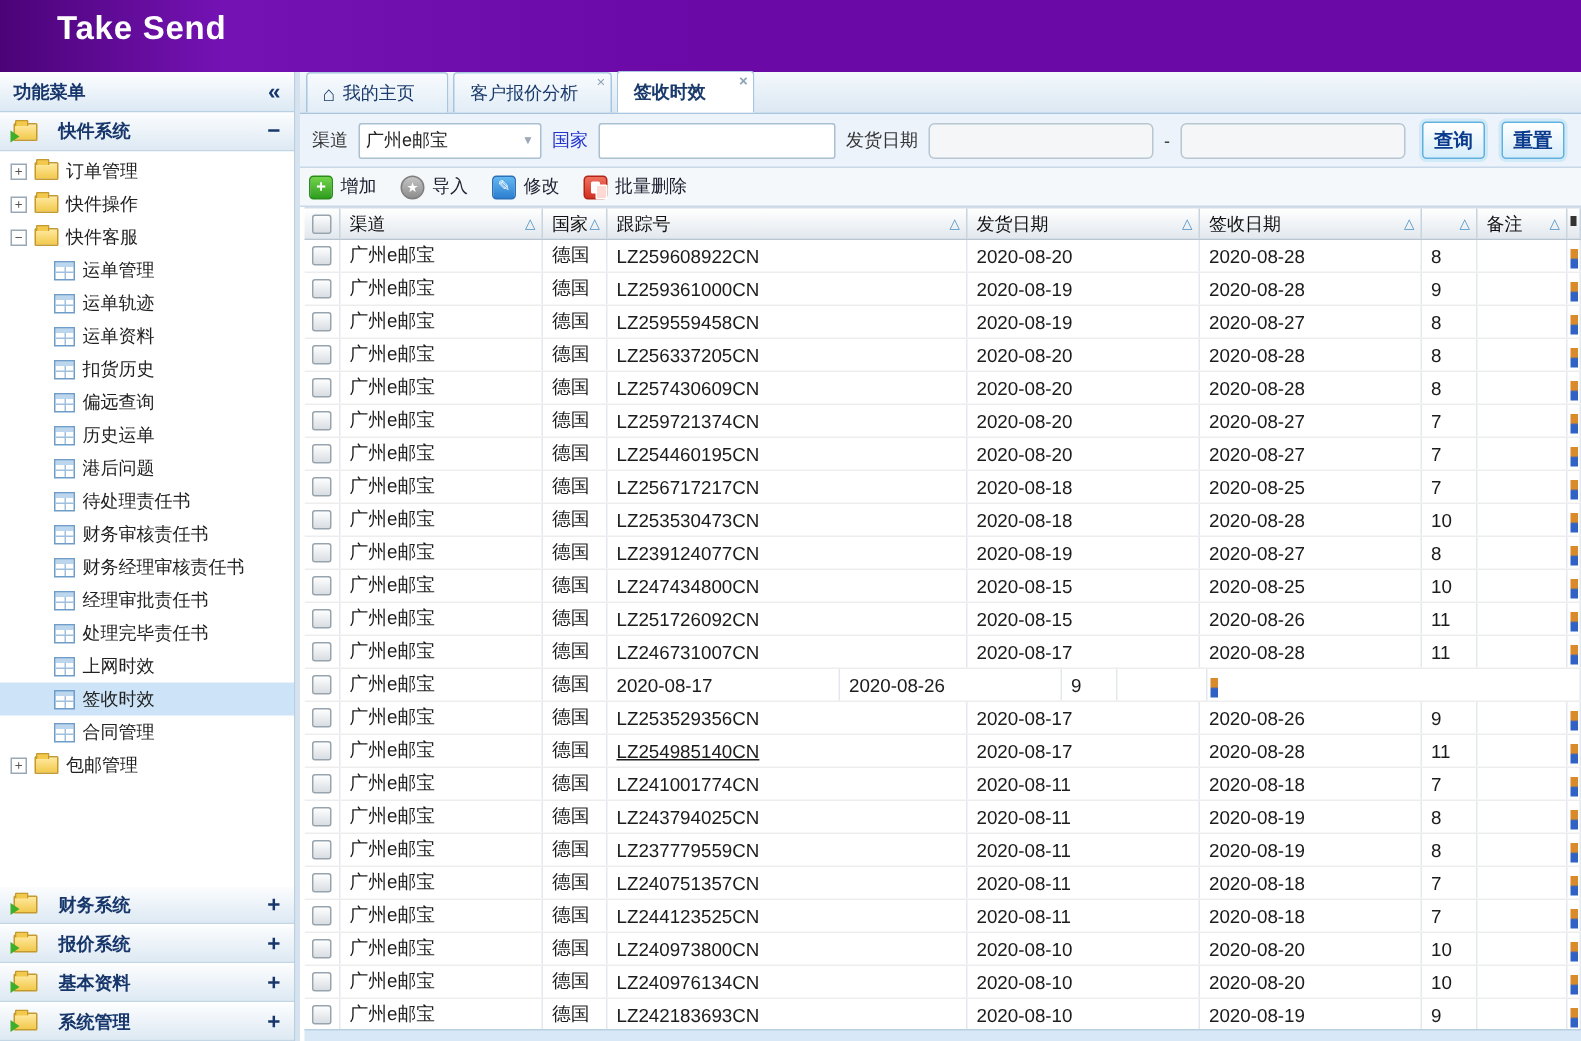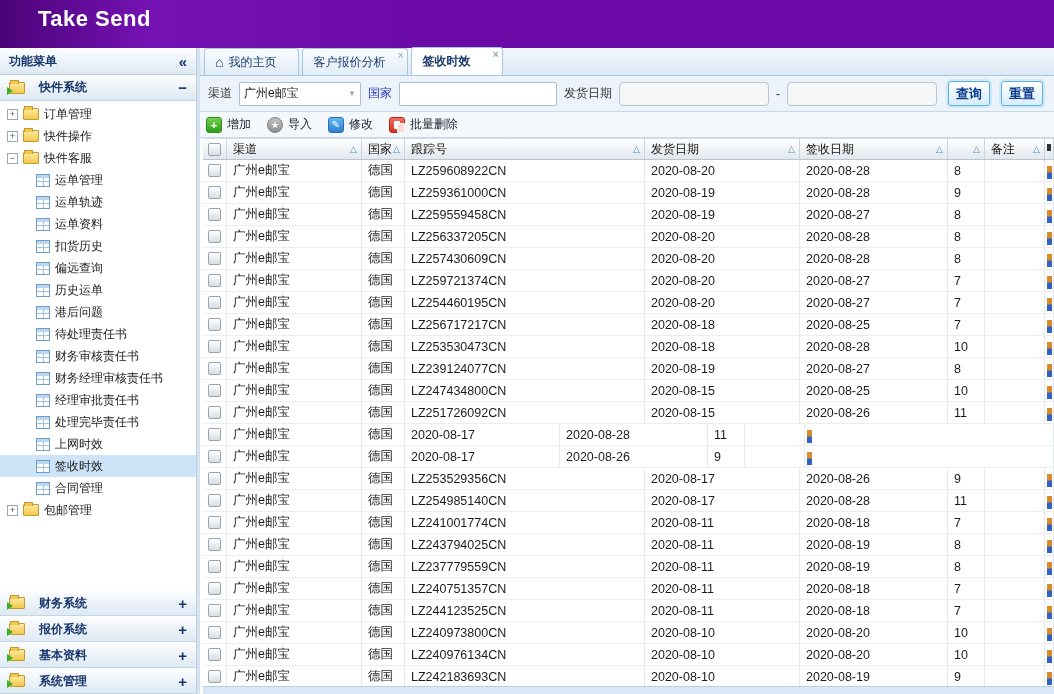--- a/index.html
+++ b/index.html
@@ -490,20 +490,21 @@
         <div class="td" style="flex: 1 1 auto; padding: 4px 0px 0px 2px;">
           <span class="fragment"></span>
         </div>
       </div>
       <div class="tr">
         <div class="td cbcell" style="width: 24px; flex: 0 0 24px;">
           <span class="checkbox"></span>
         </div>
         <div class="td" style="width: 135px; flex: 0 0 135px;">广州e邮宝</div>
         <div class="td" style="width: 43px; flex: 0 0 43px;">德国</div>
+        <div class="td" style="width: 240px; flex: 0 0 240px;">LZ246731007CN</div>
         <div class="td" style="width: 155px; flex: 0 0 155px;">2020-08-17</div>
         <div class="td" style="width: 148px; flex: 0 0 148px;">2020-08-28</div>
         <div class="td" style="width: 37px; flex: 0 0 37px;">11</div>
         <div class="td" style="width: 60px; flex: 0 0 60px;"></div>
         <div class="td" style="flex: 1 1 auto; padding: 4px 0px 0px 2px;">
           <span class="fragment"></span>
         </div>
       </div>
       <div class="tr">
         <div class="td cbcell" style="width: 24px; flex: 0 0 24px;">
@@ -533,21 +534,21 @@
         <div class="td" style="flex: 1 1 auto; padding: 4px 0px 0px 2px;">
           <span class="fragment"></span>
         </div>
       </div>
       <div class="tr">
         <div class="td cbcell" style="width: 24px; flex: 0 0 24px;">
           <span class="checkbox"></span>
         </div>
         <div class="td" style="width: 135px; flex: 0 0 135px;">广州e邮宝</div>
         <div class="td" style="width: 43px; flex: 0 0 43px;">德国</div>
-        <div class="td" style="width: 240px; flex: 0 0 240px;">LZ254985140CN</div>
+        <div class="td" style="width: 240px; flex: 0 0 240px; text-decoration: underline;">LZ254985140CN</div>
         <div class="td" style="width: 155px; flex: 0 0 155px;">2020-08-17</div>
         <div class="td" style="width: 148px; flex: 0 0 148px;">2020-08-28</div>
         <div class="td" style="width: 37px; flex: 0 0 37px;">11</div>
         <div class="td" style="width: 60px; flex: 0 0 60px;"></div>
         <div class="td" style="flex: 1 1 auto; padding: 4px 0px 0px 2px;">
           <span class="fragment"></span>
         </div>
       </div>
       <div class="tr">
         <div class="td cbcell" style="width: 24px; flex: 0 0 24px;">

